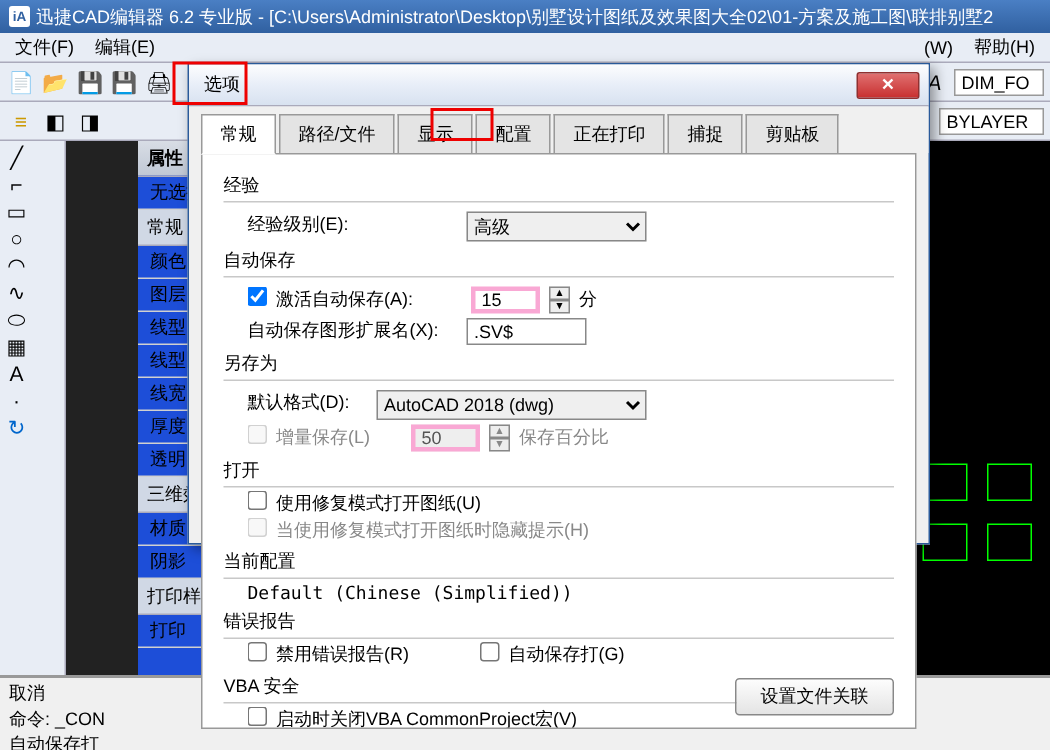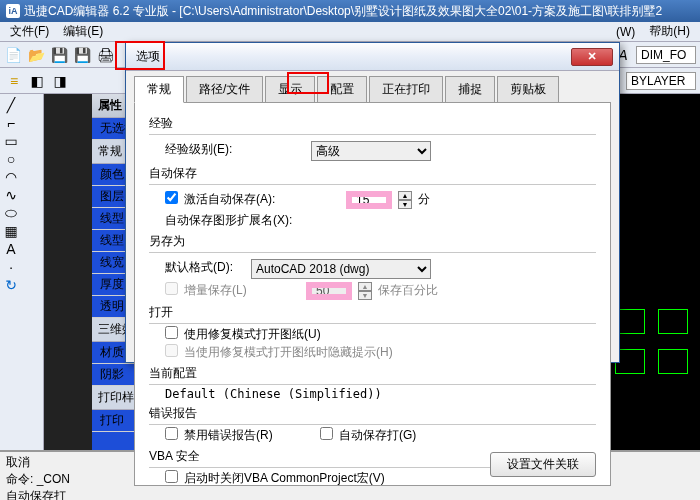--- a/index.html
+++ b/index.html
@@ -41,21 +41,21 @@
 .dlg-tab.active { background: #fff; border-bottom: 1px solid #fff; z-index: 2; }
 
 .dlg-body { background: #fff; margin: 0 8px 8px 8px; border: 1px solid #999; height: 384px; padding: 8px 14px; overflow: hidden; position: relative; }
 
 .grp-label { margin: 4px 0 2px 0; }
 .grp-sep { border: none; border-top: 1px solid #c8c8c8; margin: 2px 0 6px 0; }
 .frow { display: flex; align-items: flex-start; gap: 6px; margin: 3px 0 3px 16px; }
 .frow label { min-width: 140px; }
 .frow input[type=text] { border: 1px solid #888; padding: 1px 4px; height: 18px; }
 .frow select { border: 1px solid #888; height: 20px; }
-.frow .num { width: 46px; border: 6px solid #f9a8d4; height: 18px; padding: 1px 4px; margin-left: 32px; }
+.frow .num { width: 46px; border: 3px solid #f9a8d4; height: 18px; padding: 1px 4px; }
 .frow .spin { width: 14px; height: 18px; display: inline-flex; flex-direction: column; }
 .frow .spin span { flex: 1; border: 1px solid #888; font-size: 7px; line-height: 7px; text-align: center; background: #eee; }
 .chk { width: 13px; height: 13px; }
 
 .dlg-foot { position: absolute; right: 14px; bottom: 8px; }
 .dlg-btn { border: 1px solid #888; background: linear-gradient(#fdfdfd,#e4e4e4); padding: 3px 16px; border-radius: 3px; }
 
 .red-highlight { position: absolute; border: 2px solid #e00; pointer-events: none; }
 .hl1 { left: 115px; top: 41px; width: 50px; height: 29px; }
 .hl2 { left: 287px; top: 72px; width: 42px; height: 22px; }
@@ -176,20 +176,21 @@
       <label style="min-width:124px">激活自动保存(A):</label>
       <input class="num" value="15" style="">
       <span class="spin">
           <span>▲</span>
           <span>▼</span>
         </span>
       <span>分</span>
     </div>
     <div class="frow">
       <label>自动保存图形扩展名(X):</label>
+      <input type="text" style="width: 80px;" value=".SV$">
     </div>
 
     <div class="grp-label">另存为</div>
     <hr class="grp-sep">
     <div class="frow">
       <label style="min-width:80px">默认格式(D):</label>
       <select style="width:180px">
         <option>AutoCAD 2018 (dwg)</option>
       </select>
     </div>

